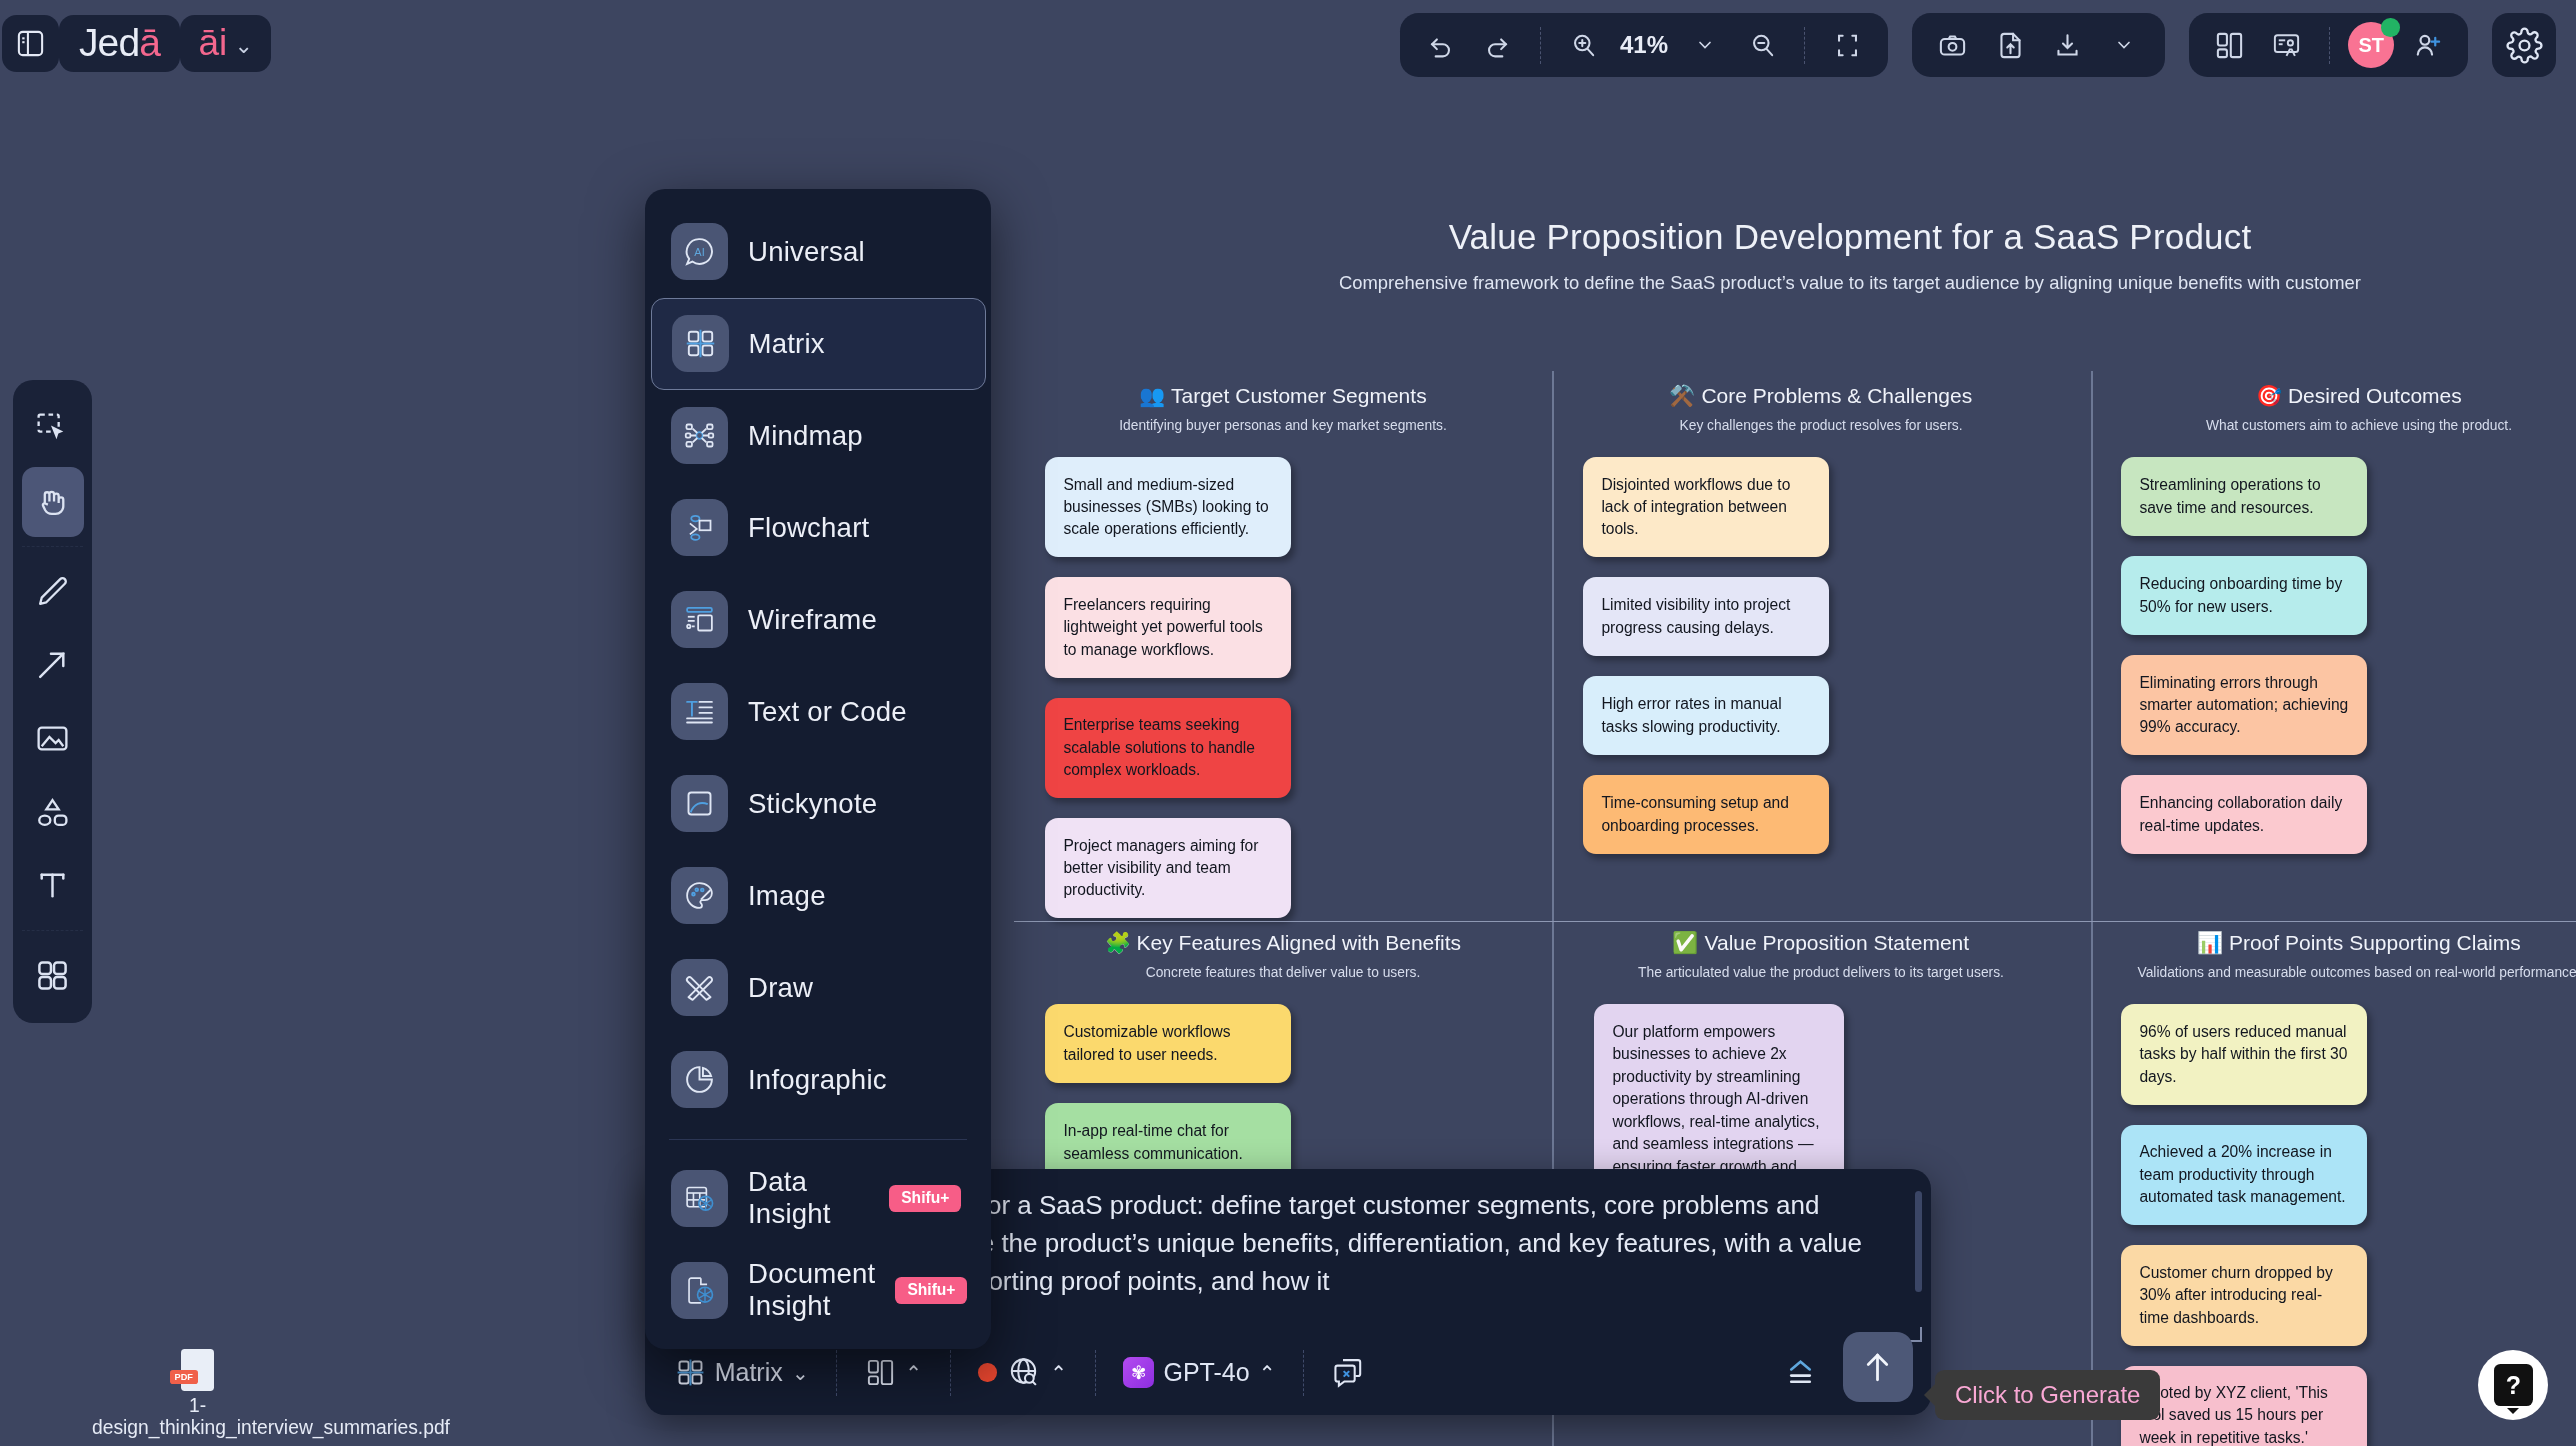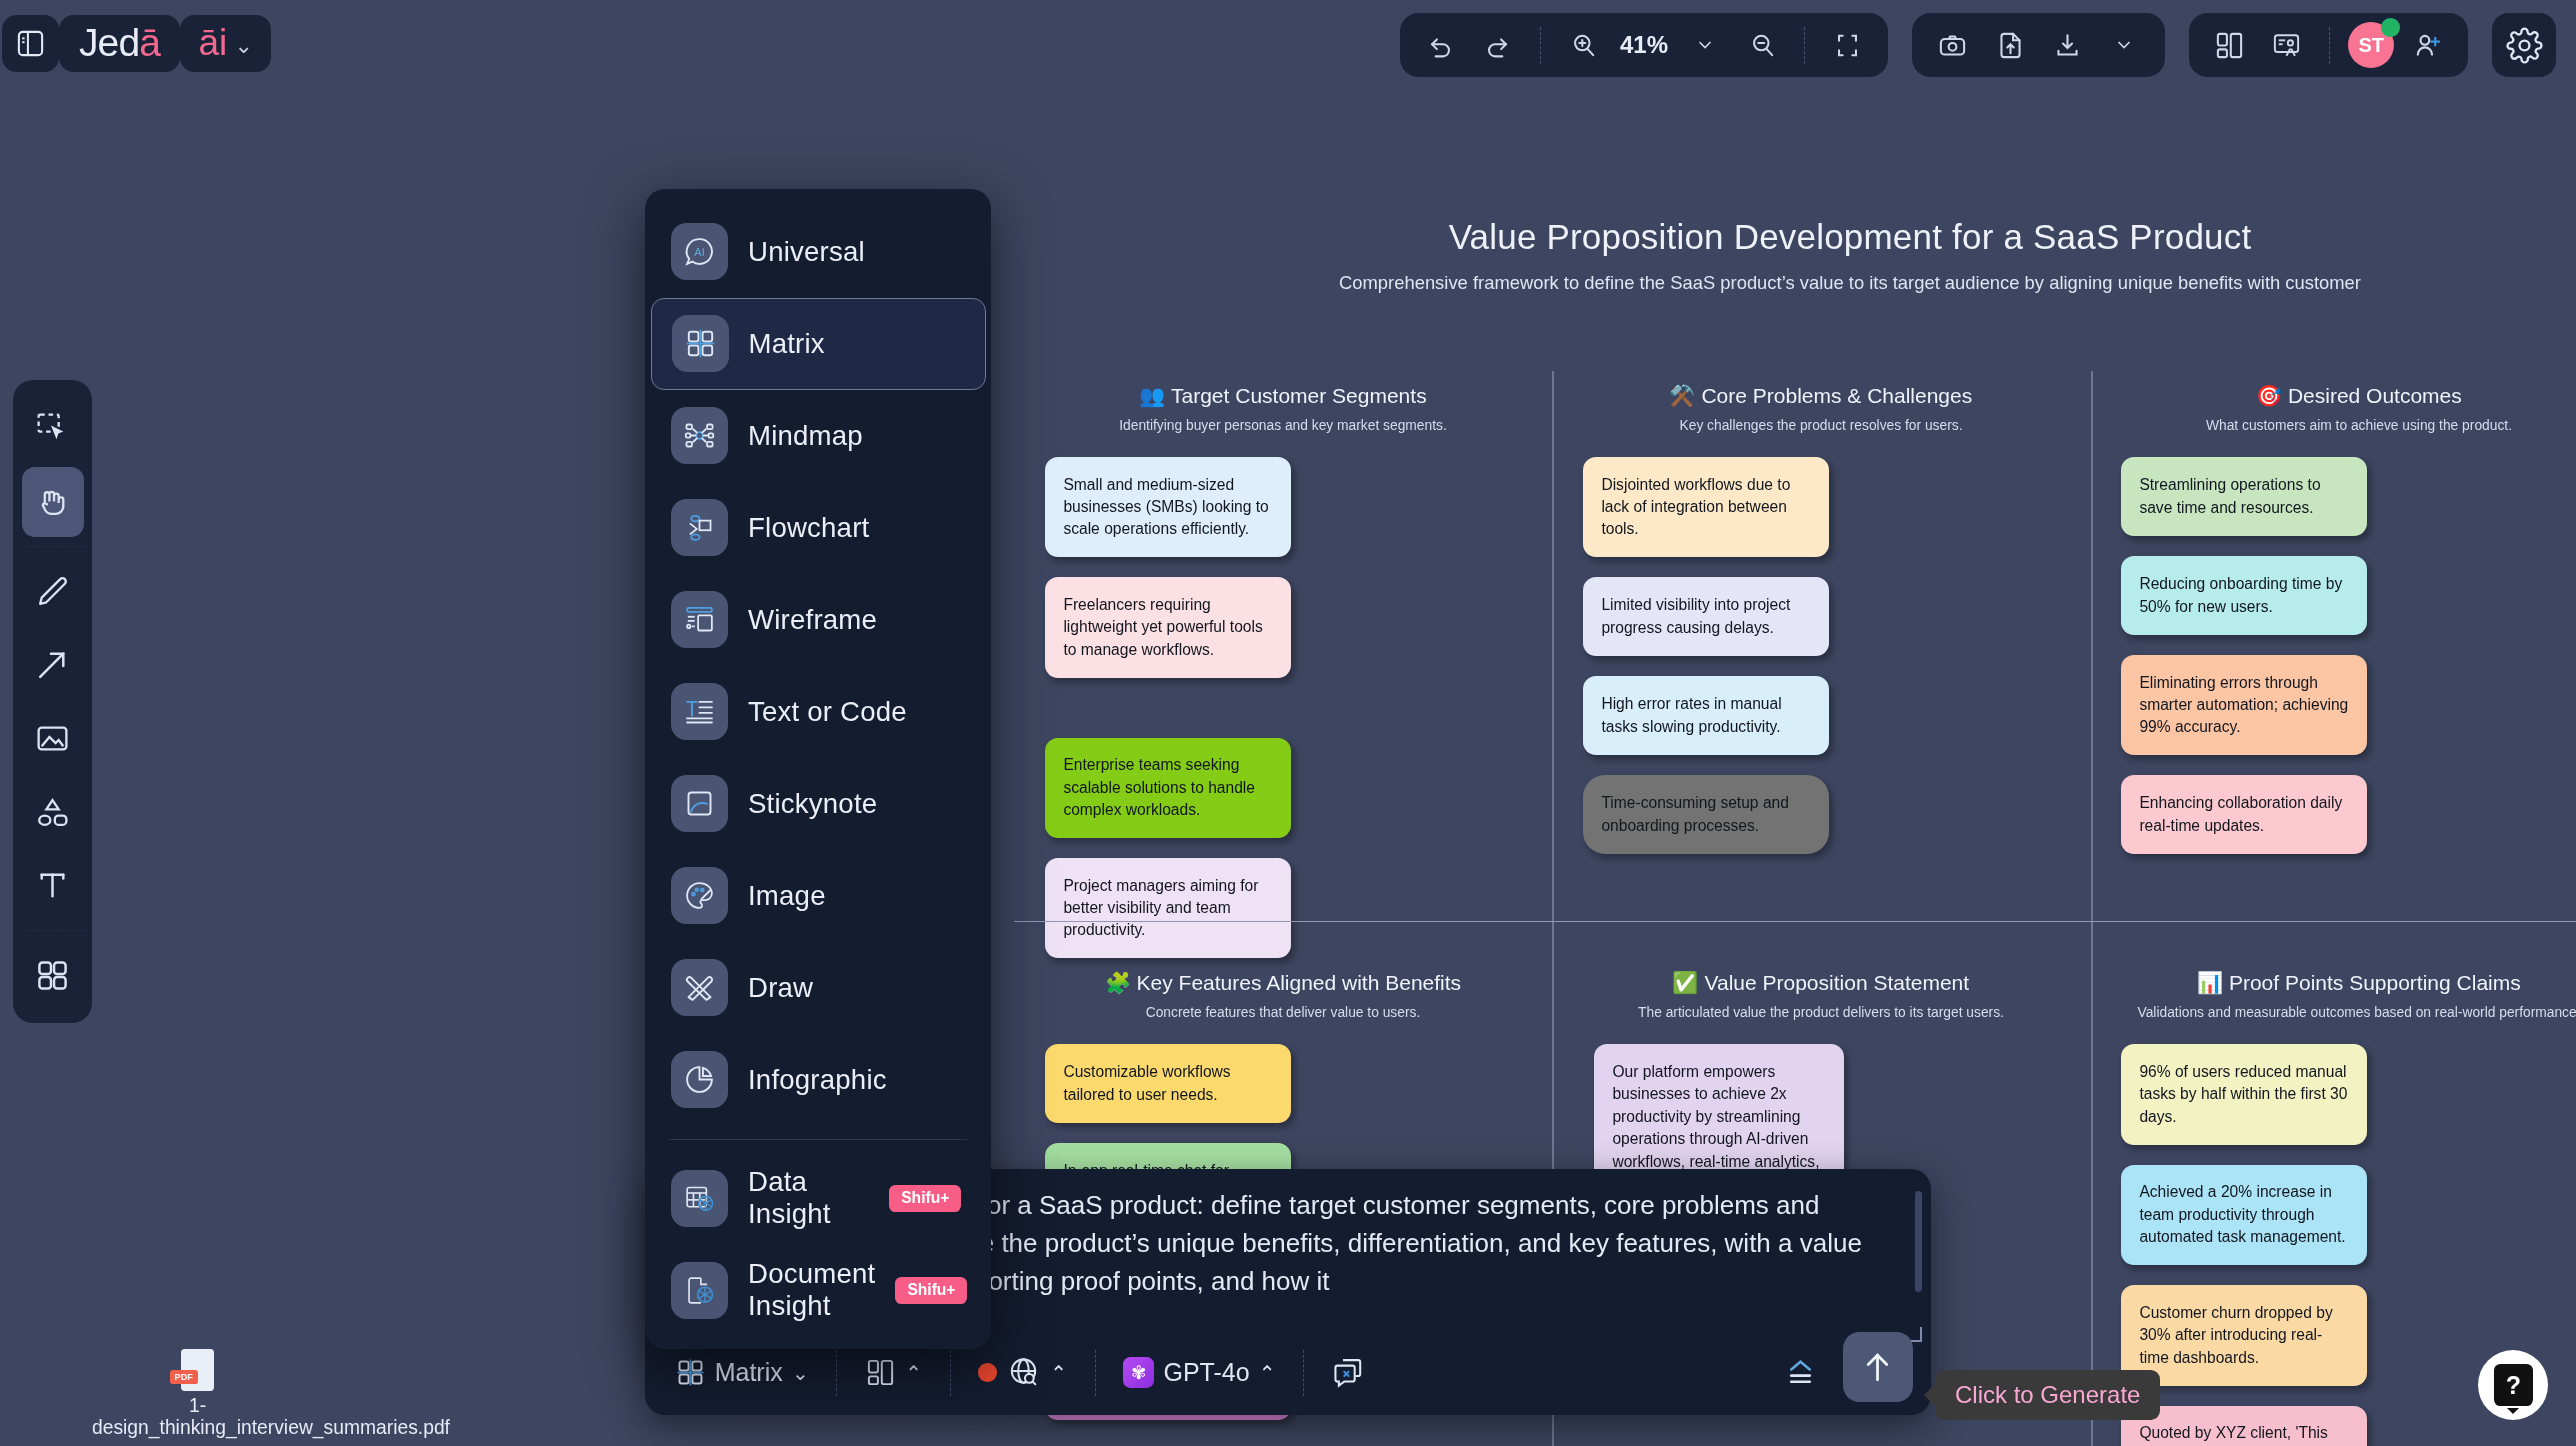--- a/index.html
+++ b/index.html
@@ -343,21 +343,21 @@
                 <span>👥</span>
                 <span>Target Customer Segments</span>
               </h3><p>Identifying buyer personas and key market segments.</p></div>
             <div class="cards">
               <div class="card" style="background: rgb(223, 238, 251);">
                 <span>Small and medium-sized businesses (SMBs) looking to scale operations efficiently.</span>
               </div>
               <div class="card" style="background: rgb(251, 224, 228);">
                 <span>Freelancers requiring lightweight yet powerful tools to manage workflows.</span>
               </div>
-              <div class="card" style="background: #84cc16; margin-top: 40px;">
+              <div class="card" style="background: #ef4444;">
                 <span>Enterprise teams seeking scalable solutions to handle complex workloads.</span>
               </div>
               <div class="card" style="background: rgb(240, 226, 245);">
                 <span>Project managers aiming for better visibility and team productivity.</span>
               </div>
             </div>
           </div>
           <div class="gcell" style="flex: 0 0 538px; min-height: 386px;">
             <div class="cell-head"><h3>
                 <span>⚒️</span>
@@ -366,21 +366,21 @@
             <div class="cards">
               <div class="card" style="background: rgb(253, 233, 200);">
                 <span>Disjointed workflows due to lack of integration between tools.</span>
               </div>
               <div class="card" style="background: rgb(228, 230, 247);">
                 <span>Limited visibility into project progress causing delays.</span>
               </div>
               <div class="card" style="background: rgb(216, 238, 251);">
                 <span>High error rates in manual tasks slowing productivity.</span>
               </div>
-              <div class="card" style="background: #737373; border-radius: 22px;">
+              <div class="card" style="background: #fdba74;">
                 <span>Time-consuming setup and onboarding processes.</span>
               </div>
             </div>
           </div>
           <div class="gcell" style="flex: 0 0 538px; min-height: 386px;">
             <div class="cell-head"><h3>
                 <span>🎯</span>
                 <span>Desired Outcomes</span>
               </h3><p>What customers aim to achieve using the product.</p></div>
             <div class="cards">

